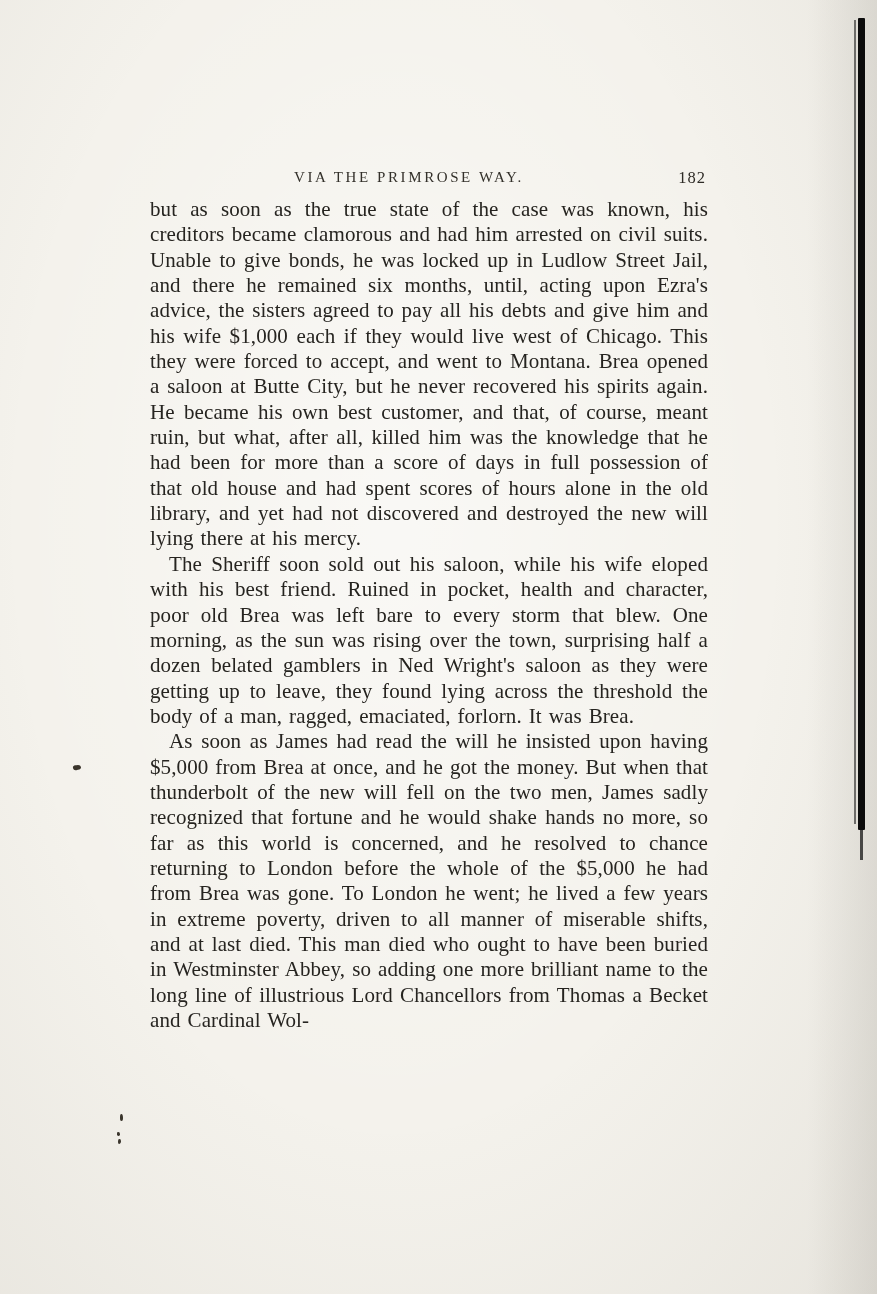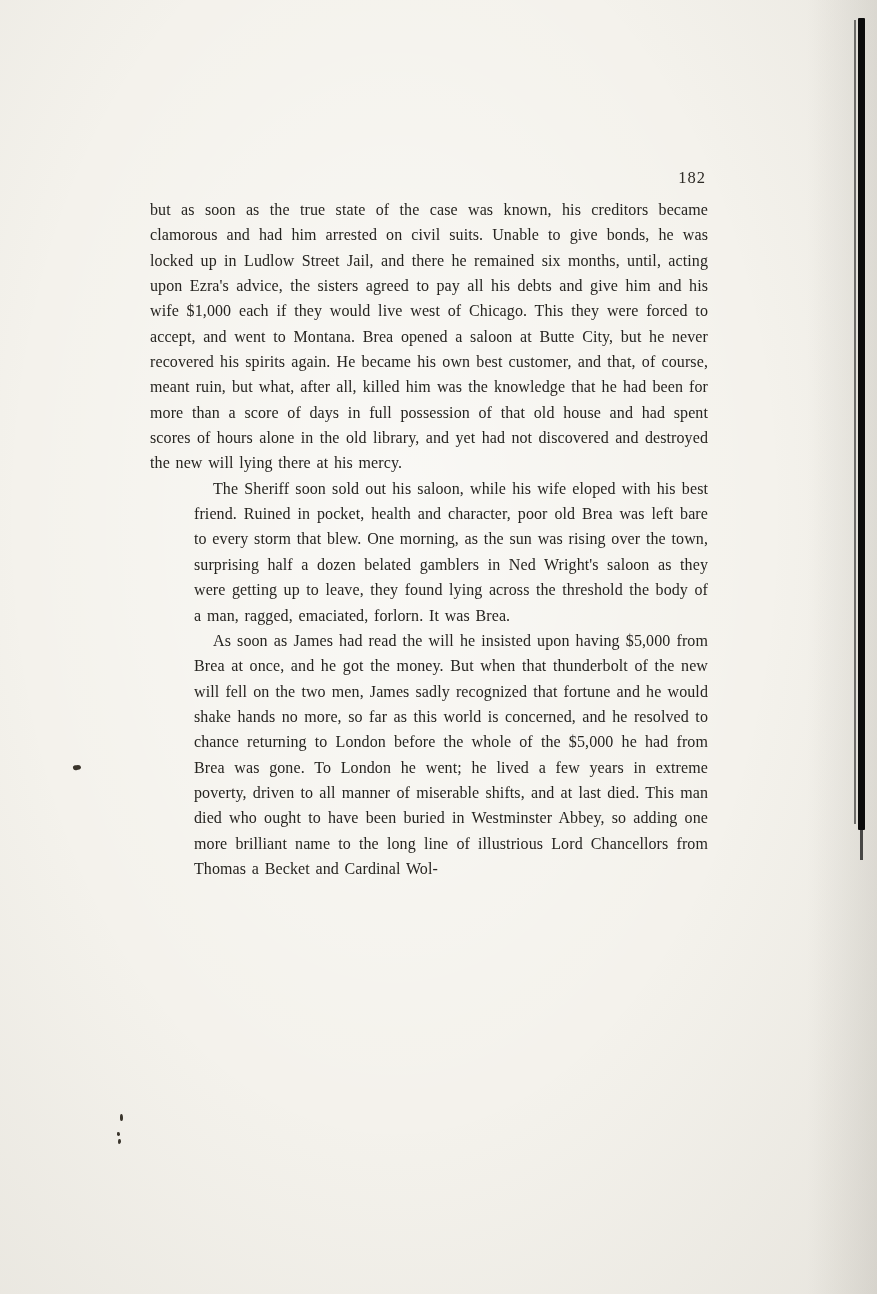--- a/index.html
+++ b/index.html
@@ -62,32 +62,31 @@
     font-size: 16.5px;
     letter-spacing: 1px;
     color: #2e2b26;
   }
 
   .body-text {
     position: absolute;
     top: 197px;
     left: 150px;
     width: 558px;
-    font-size: 16px;
+    font-size: 21px;
     line-height: 25.35px;
     text-align: justify;
     word-spacing: 1.6px;
     letter-spacing: 0.1px;
   }
   .body-text p {
     margin: 0;
   }
   .body-text p.indent {
     text-indent: 19px;
-    margin-left: 44px;
   }
 
   
   .scan-bar {
     position: absolute;
     left: 858px;
     top: 18px;
     width: 7px;
     height: 812px;
     background: #0c0c0c;
@@ -119,20 +118,21 @@
   .speck-2 { left: 120px; top: 1114px; width: 3px; height: 7px; }
   .speck-3 { left: 117px; top: 1132px; width: 3px; height: 4px; }
   .speck-4 { left: 118px; top: 1139px; width: 3px; height: 5px; border-radius: 50% 50% 60% 40%; }
 </style>
 </head>
 <body>
 
 <div class="page" style="--paper: #f4f2ec; --ink: #262420;">
 
   <div class="running-header">
+    <span class="running-title">VIA THE PRIMROSE WAY.</span>
     <span class="page-number">182</span>
   </div>
 
   <div class="body-text">
     <p>but as soon as the true state of the case was known, his creditors became clamorous and had him arrested on civil suits. Unable to give bonds, he was locked up in Ludlow Street Jail, and there he remained six months, until, acting upon Ezra's advice, the sisters agreed to pay all his debts and give him and his wife $1,000 each if they would live west of Chicago. This they were forced to accept, and went to Montana. Brea opened a saloon at Butte City, but he never recovered his spirits again. He became his own best customer, and that, of course, meant ruin, but what, after all, killed him was the knowledge that he had been for more than a score of days in full possession of that old house and had spent scores of hours alone in the old library, and yet had not discovered and destroyed the new will lying there at his mercy.</p>
     <p class="indent">The Sheriff soon sold out his saloon, while his wife eloped with his best friend. Ruined in pocket, health and character, poor old Brea was left bare to every storm that blew. One morning, as the sun was rising over the town, surprising half a dozen belated gamblers in Ned Wright's saloon as they were getting up to leave, they found lying across the threshold the body of a man, ragged, emaciated, forlorn. It was Brea.</p>
     <p class="indent">As soon as James had read the will he insisted upon having $5,000 from Brea at once, and he got the money. But when that thunderbolt of the new will fell on the two men, James sadly recognized that fortune and he would shake hands no more, so far as this world is concerned, and he resolved to chance returning to London before the whole of the $5,000 he had from Brea was gone. To London he went; he lived a few years in extreme poverty, driven to all manner of miserable shifts, and at last died. This man died who ought to have been buried in Westminster Abbey, so adding one more brilliant name to the long line of illustrious Lord Chancellors from Thomas a Becket and Cardinal Wol-</p>
   </div>
 
   <div class="shade-right"></div>

